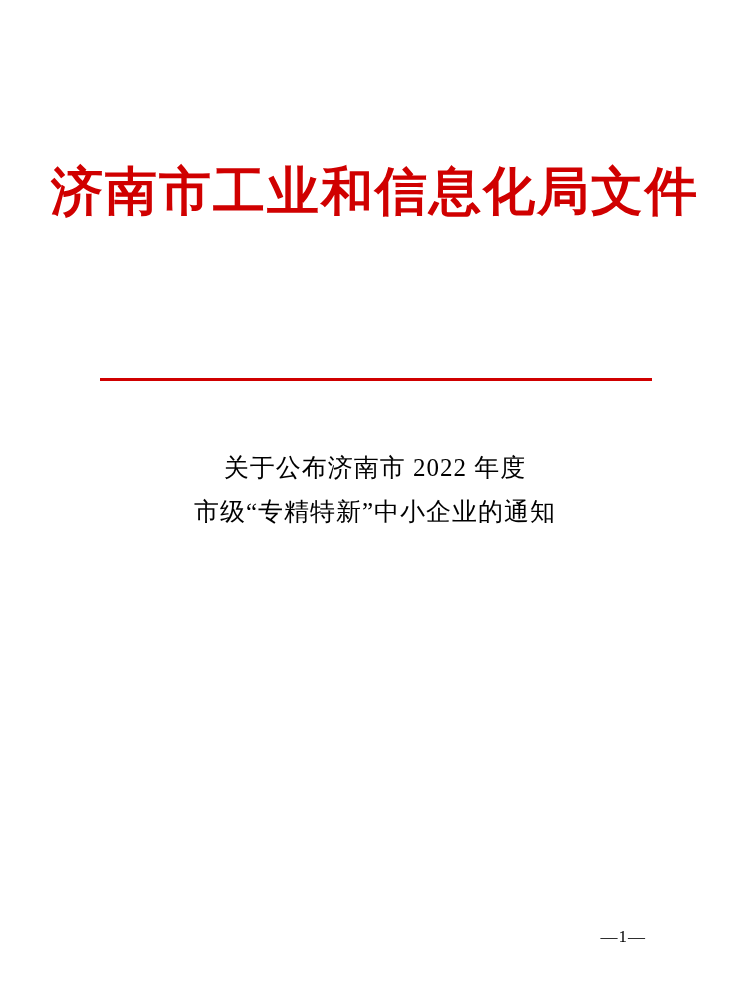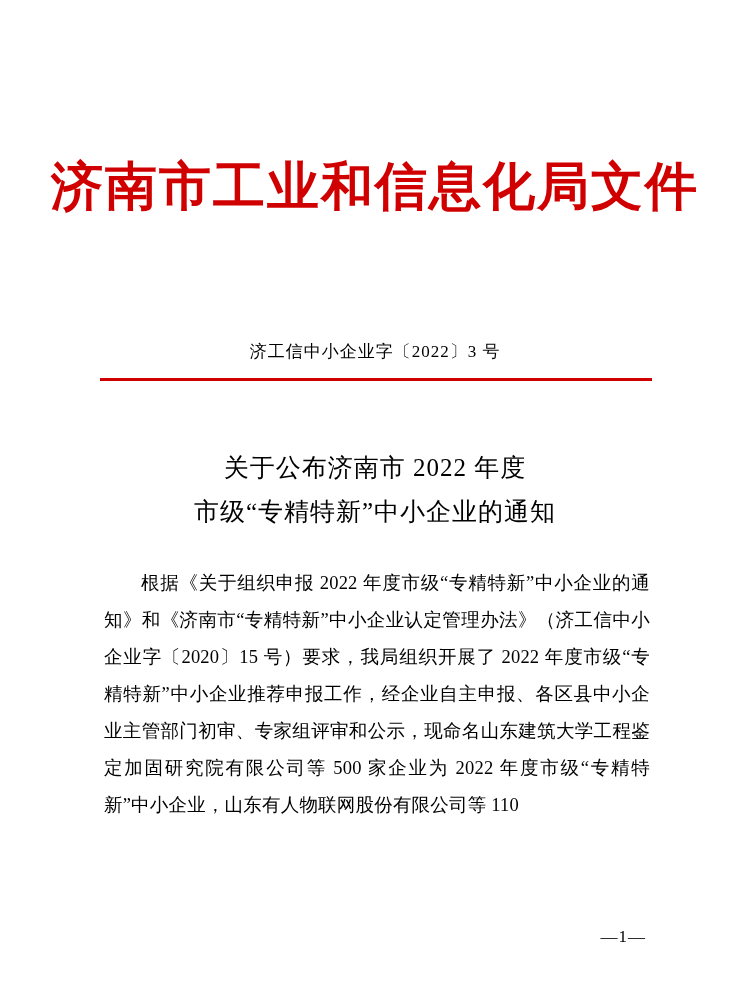--- a/index.html
+++ b/index.html
@@ -26,21 +26,21 @@
   
   .masthead {
     position: absolute;
     top: 160px;
     left: 0;
     width: 750px;
     text-align: center;
   }
   .masthead-title {
     color: #d00000;
-    font-family: Liberation Mono, monospace;
+    font-family: Liberation Sans, sans-serif;
     font-weight: bold;
     font-size: 52px;
     letter-spacing: 2px;
     line-height: 1.2;
     white-space: nowrap;
   }
 
   
   .doc-number {
     position: absolute;
@@ -108,28 +108,26 @@
 </style>
 </head>
 <body>
 
 <div class="page">
 
   <div class="masthead">
     <div class="masthead-title">济南市工业和信息化局文件</div>
   </div>
 
-  <div class="doc-number">济工信中小企业字〔2022〕3 号</div>
 
   <div class="red-rule"></div>
 
   <div class="title-block">
     <div class="title-line">关于公布济南市 2022 年度</div>
     <div class="title-line">市级“专精特新”中小企业的通知</div>
   </div>
 
   <div class="body-block">
-    <p class="para indent">根据《关于组织申报 2022 年度市级“专精特新”中小企业的通知》和《济南市“专精特新”中小企业认定管理办法》（济工信中小企业字〔2020〕15 号）要求，我局组织开展了 2022 年度市级“专精特新”中小企业推荐申报工作，经企业自主申报、各区县中小企业主管部门初审、专家组评审和公示，现命名山东建筑大学工程鉴定加固研究院有限公司等 500 家企业为 2022 年度市级“专精特新”中小企业，山东有人物联网股份有限公司等 110</p>
   </div>
 
   <div class="page-number">—1—</div>
 
 </div>
 
 </body></html>

